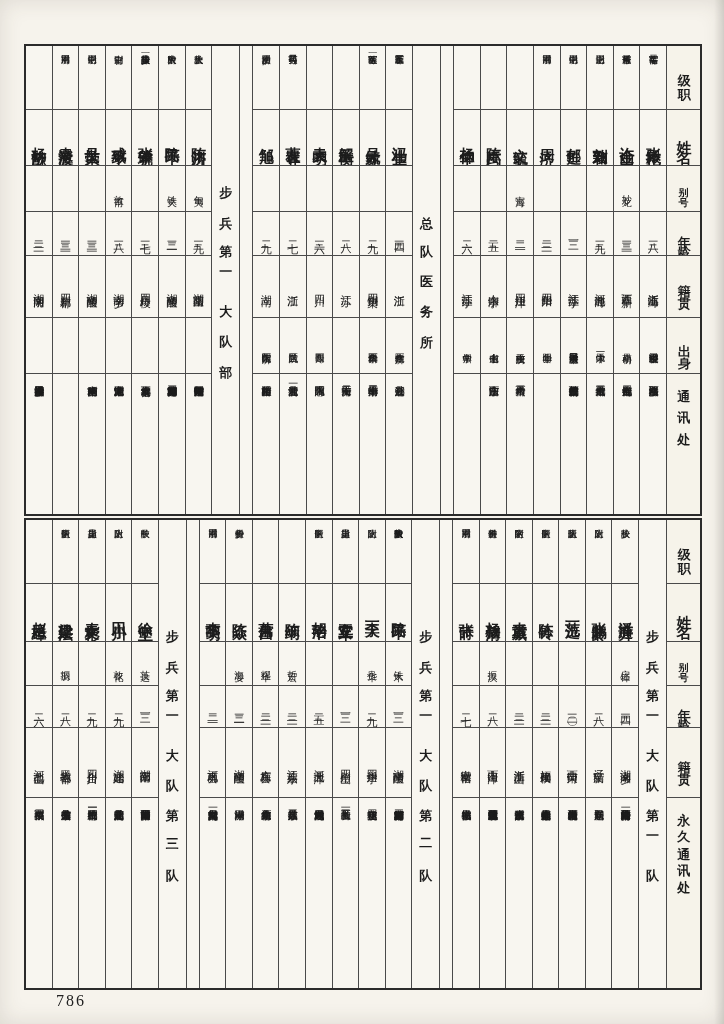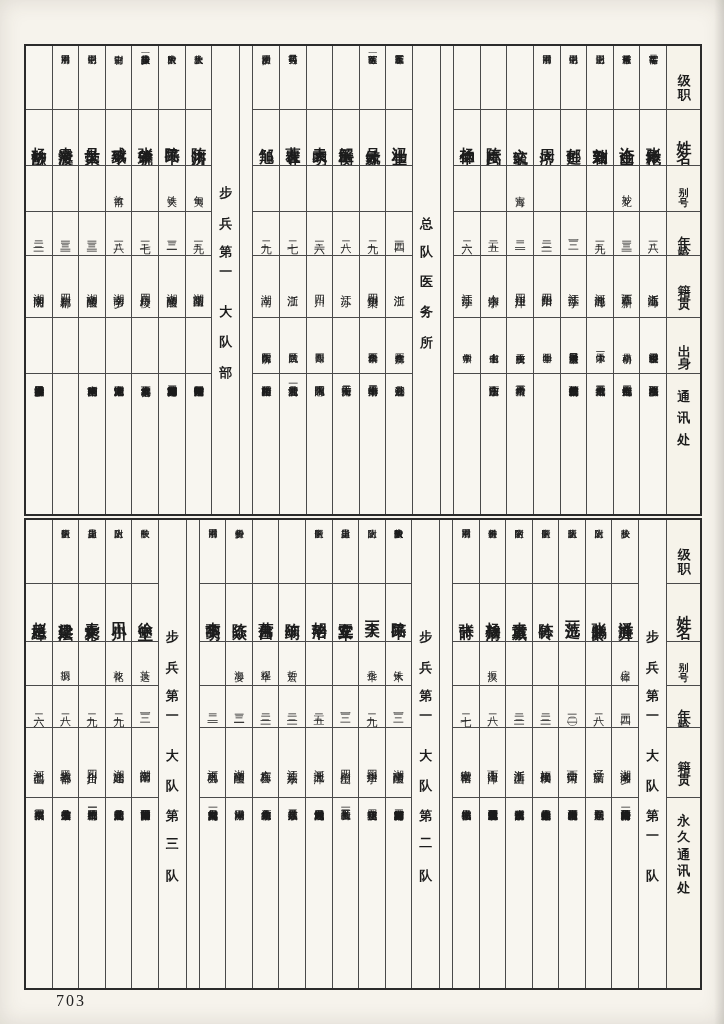--- a/index.html
+++ b/index.html
@@ -994,15 +994,15 @@
           <span>二六</span>
         </div>
         <div class="cell native" style="height: 70px;">
           <span>河北盐山</span>
         </div>
         <div class="cell address grow">
           <span>四川成都中央军校</span>
         </div>
       </div>
     </div>
-  <div class="page-number">703</div>
+  <div class="page-number">786</div>
   <div class="edge-right"></div>
 </div>
 
 </body></html>

